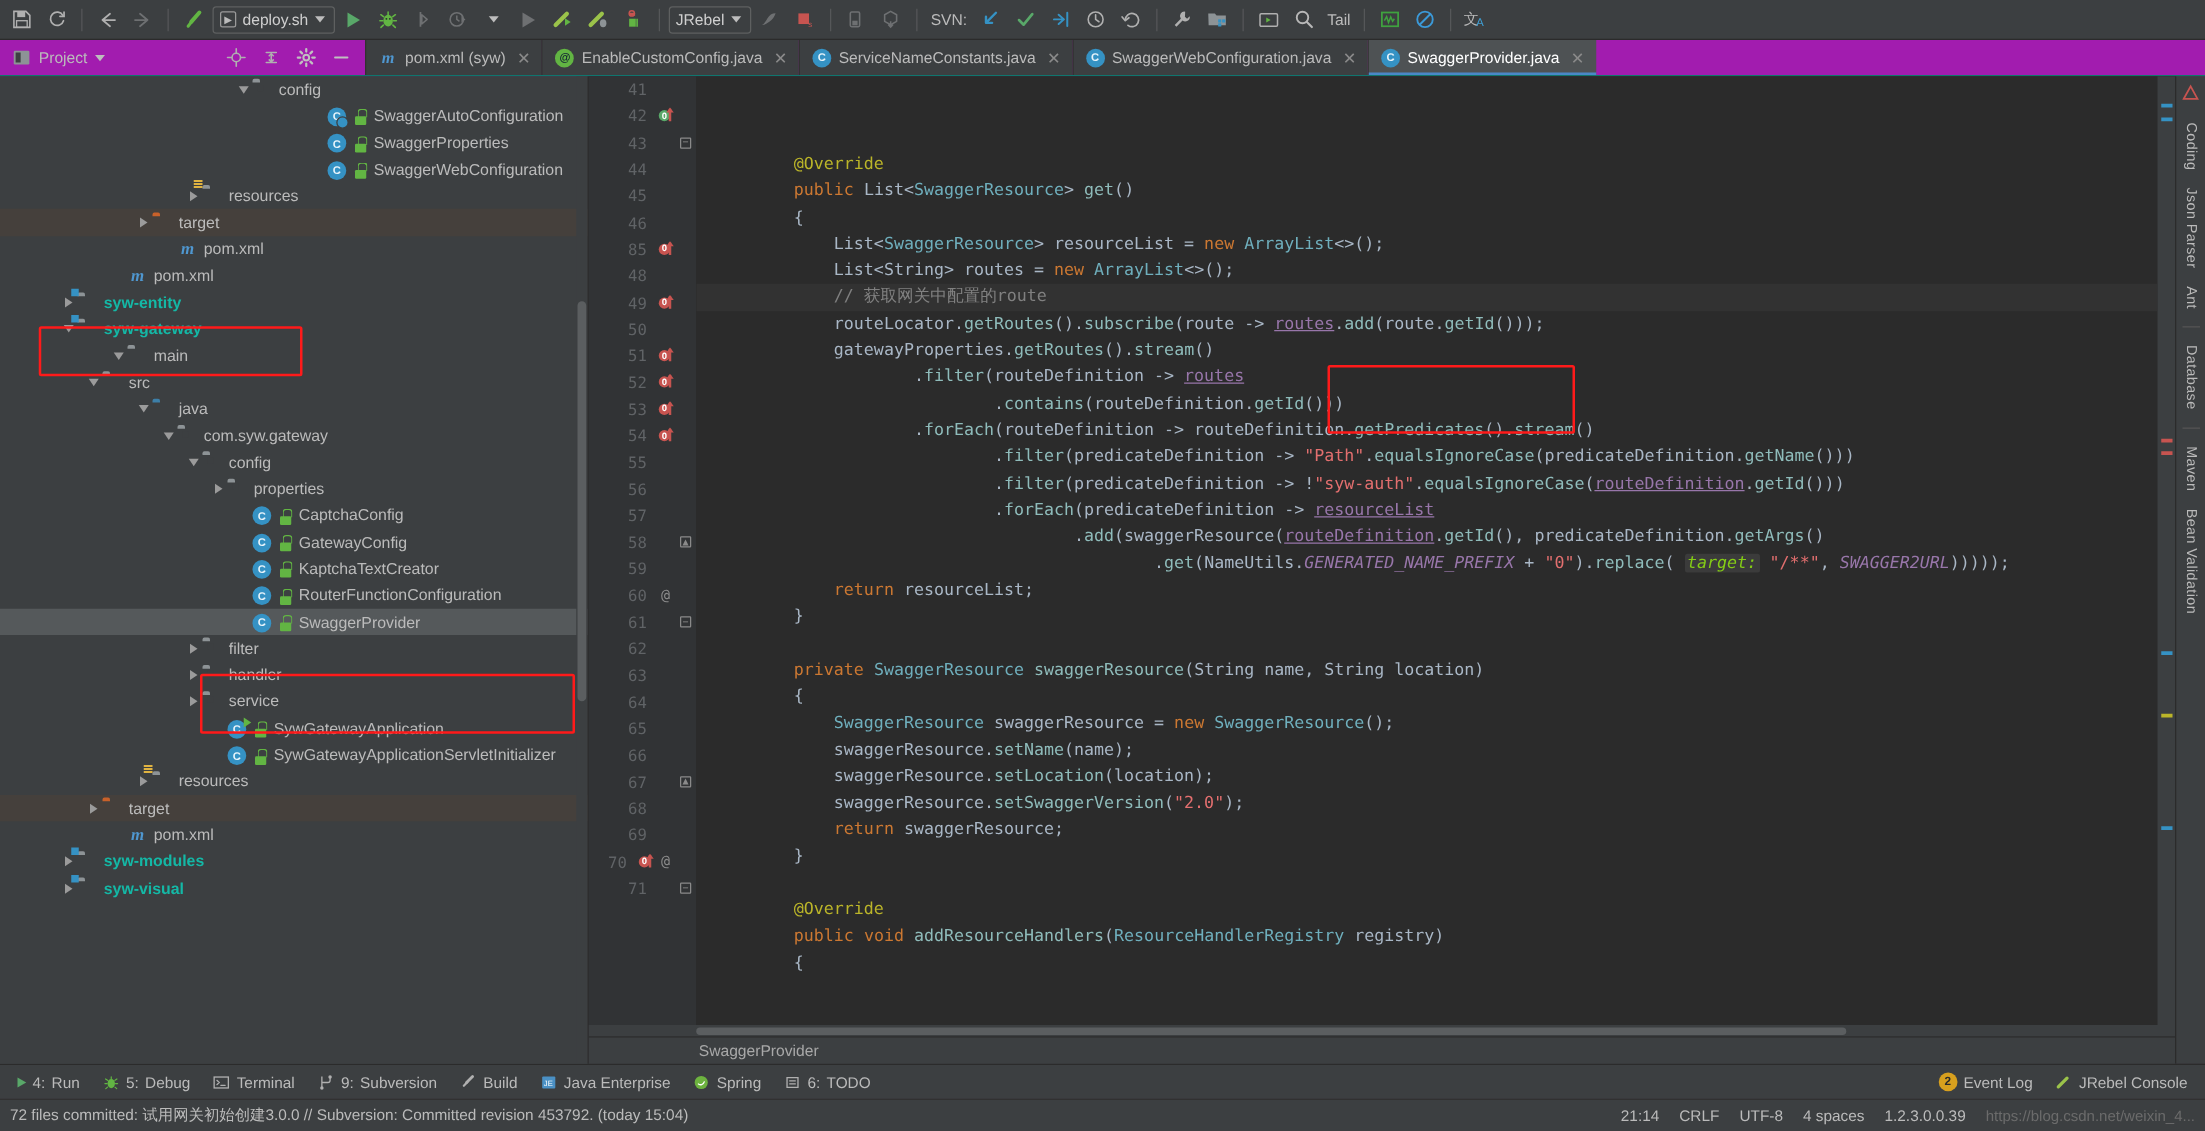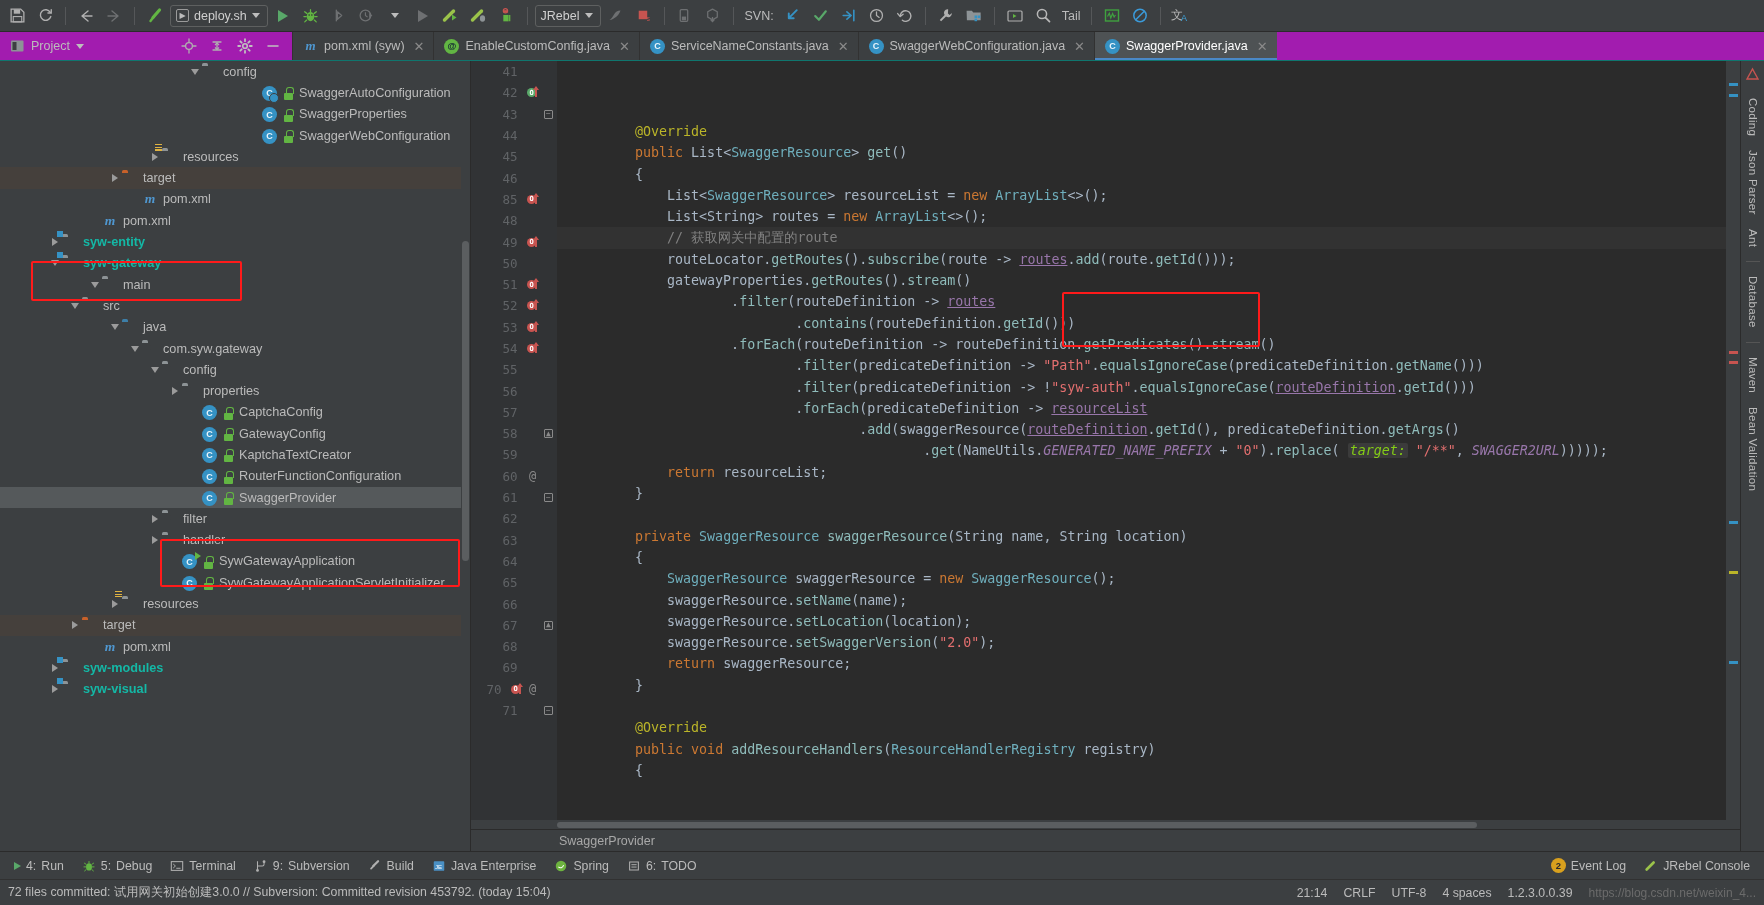--- a/index.html
+++ b/index.html
@@ -604,20 +604,26 @@
             <span class="fico"><span class="fld"><span class="dot"></span></span></span>
             <span>filter</span>
           </div>
           <div class="trow">
             <span style="width:148px;flex:none"></span>
             <span class="arrow r"></span>
             <span class="fico"><span class="fld"><span class="dot"></span></span></span>
             <span>handler</span>
           </div>
           <div class="trow">
+            <span style="width:148px;flex:none"></span>
+            <span class="arrow r"></span>
+            <span class="fico"><span class="fld"><span class="dot"></span></span></span>
+            <span>service</span>
+          </div>
+          <div class="trow">
             <span style="width:168px;flex:none"></span>
             <span class="arrow none"></span>
             <span class="fico">
               <span class="cls run">C</span>
             </span>
             <span class="lock"></span>
             <span>SywGatewayApplication</span>
           </div>
           <div class="trow">
             <span style="width:168px;flex:none"></span>

